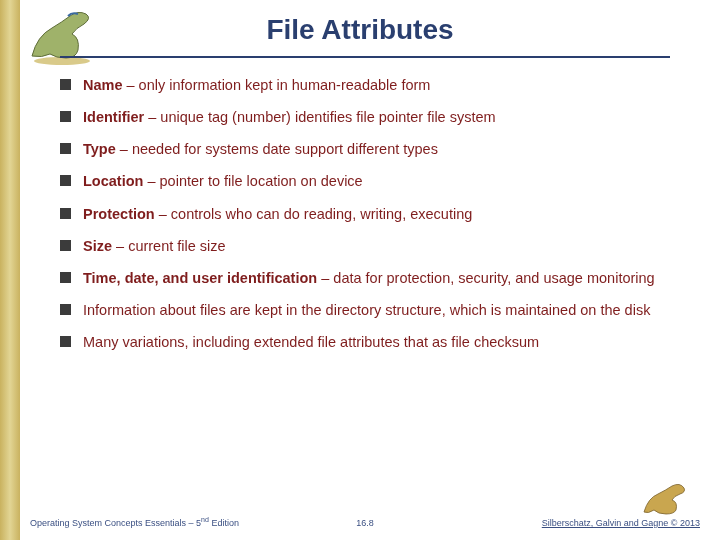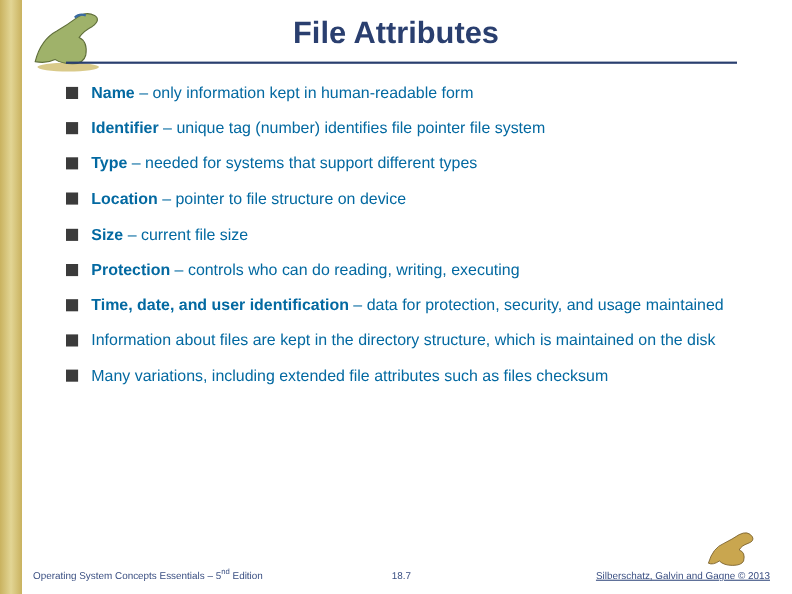--- a/index.html
+++ b/index.html
@@ -55,21 +55,21 @@
     top: 76px;
     left: 60px;
     width: 610px;
   }
   .item {
     display: flex;
     align-items: flex-start;
     margin-bottom: 14px;
     font-size: 14.5px;
     line-height: 1.25;
-    color: #0369a1;
+    color: #7f1d1d;
   }
   .sq {
     flex: 0 0 auto;
     width: 11px;
     height: 11px;
     background: #3b3b3b;
     margin-top: 3px;
     margin-right: 12px;
   }
   .txt { flex: 1 1 auto; }
@@ -133,55 +133,55 @@
     <div class="item">
       <div class="sq"></div>
       <div class="txt"><span class="b">Name</span><span> – only information kept in human-readable form</span></div>
     </div>
     <div class="item">
       <div class="sq"></div>
       <div class="txt"><span class="b">Identifier</span><span> – unique tag (number) identifies file pointer file system</span></div>
     </div>
     <div class="item">
       <div class="sq"></div>
-      <div class="txt"><span class="b">Type</span><span> – needed for systems that support different types</span></div>
+      <div class="txt"><span class="b">Type</span><span> – needed for systems date support different types</span></div>
     </div>
     <div class="item">
       <div class="sq"></div>
-      <div class="txt"><span class="b">Location</span><span> – pointer to file structure on device</span></div>
+      <div class="txt"><span class="b">Location</span><span> – pointer to file location on device</span></div>
+    </div>
+    <div class="item">
+      <div class="sq"></div>
+      <div class="txt"><span class="b">Protection</span><span> – controls who can do reading, writing, executing</span></div>
     </div>
     <div class="item">
       <div class="sq"></div>
       <div class="txt"><span class="b">Size</span><span> – current file size</span></div>
     </div>
     <div class="item">
       <div class="sq"></div>
-      <div class="txt"><span class="b">Protection</span><span> – controls who can do reading, writing, executing</span></div>
-    </div>
-    <div class="item">
-      <div class="sq"></div>
-      <div class="txt"><span class="b">Time, date, and user identification</span><span> – data for protection, security, and usage maintained</span></div>
+      <div class="txt"><span class="b">Time, date, and user identification</span><span> – data for protection, security, and usage monitoring</span></div>
     </div>
     <div class="item">
       <div class="sq"></div>
       <div class="txt"><span class="b"></span><span>Information about files are kept in the directory structure, which is maintained on the disk</span></div>
     </div>
     <div class="item">
       <div class="sq"></div>
-      <div class="txt"><span class="b"></span><span>Many variations, including extended file attributes such as files checksum</span></div>
+      <div class="txt"><span class="b"></span><span>Many variations, including extended file attributes that as file checksum</span></div>
     </div>
   </div>
 
   <div class="foot-dino">
     <svg viewBox="0 0 50 36">
       <path d="M4 32 Q8 18 18 14 Q26 10 32 6 Q40 2 44 8 Q46 12 40 14 Q34 16 32 20 Q38 22 36 30 Q34 34 26 34 Q18 34 14 30 Q8 34 4 32 Z" fill="#c9a64f" stroke="#7a612c" stroke-width="0.8"></path>
     </svg>
   </div>
 
   <div class="footer">
     <div class="footer-left">
       <span>Operating System Concepts Essentials – 5</span><sup>nd</sup><span> Edition</span>
     </div>
-    <div class="footer-center">18.7</div>
+    <div class="footer-center">16.8</div>
     <div class="footer-right">Silberschatz, Galvin and Gagne © 2013</div>
   </div>
 
 </div>
 
 </body></html>

